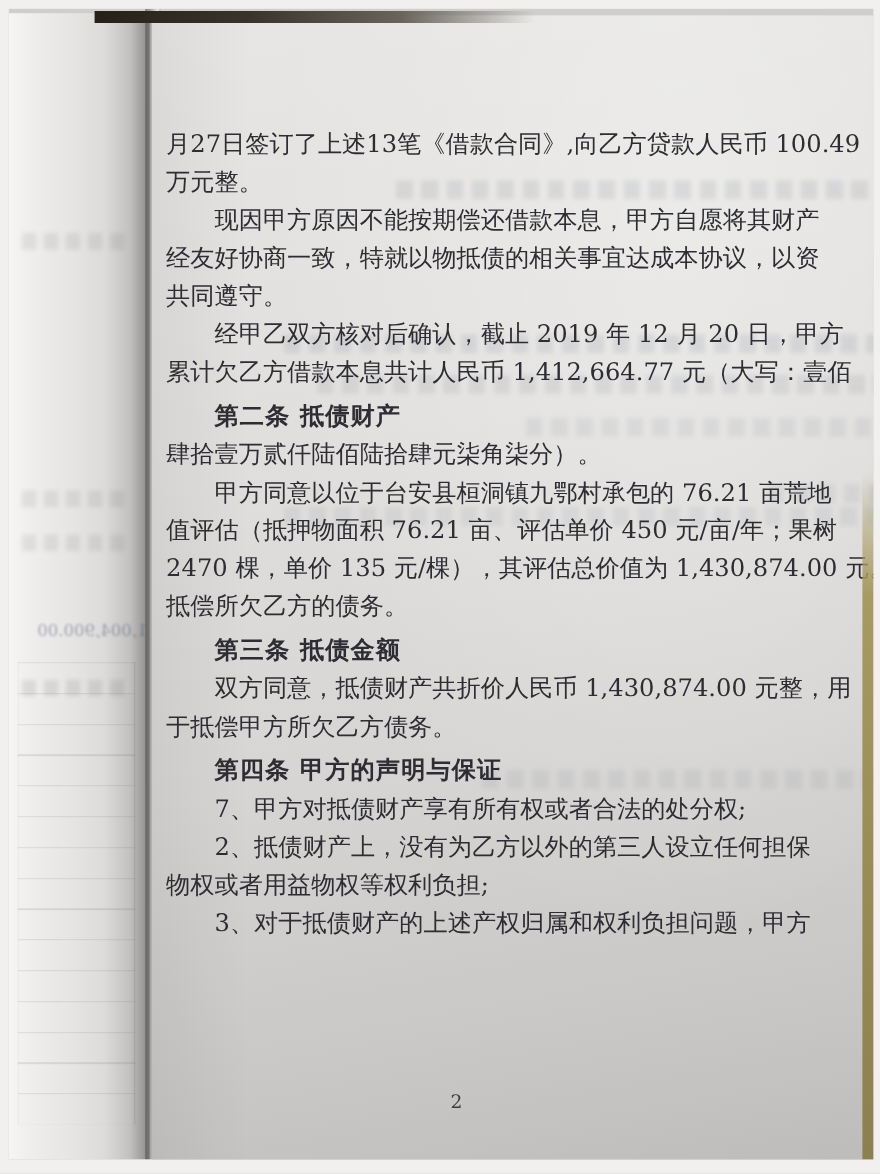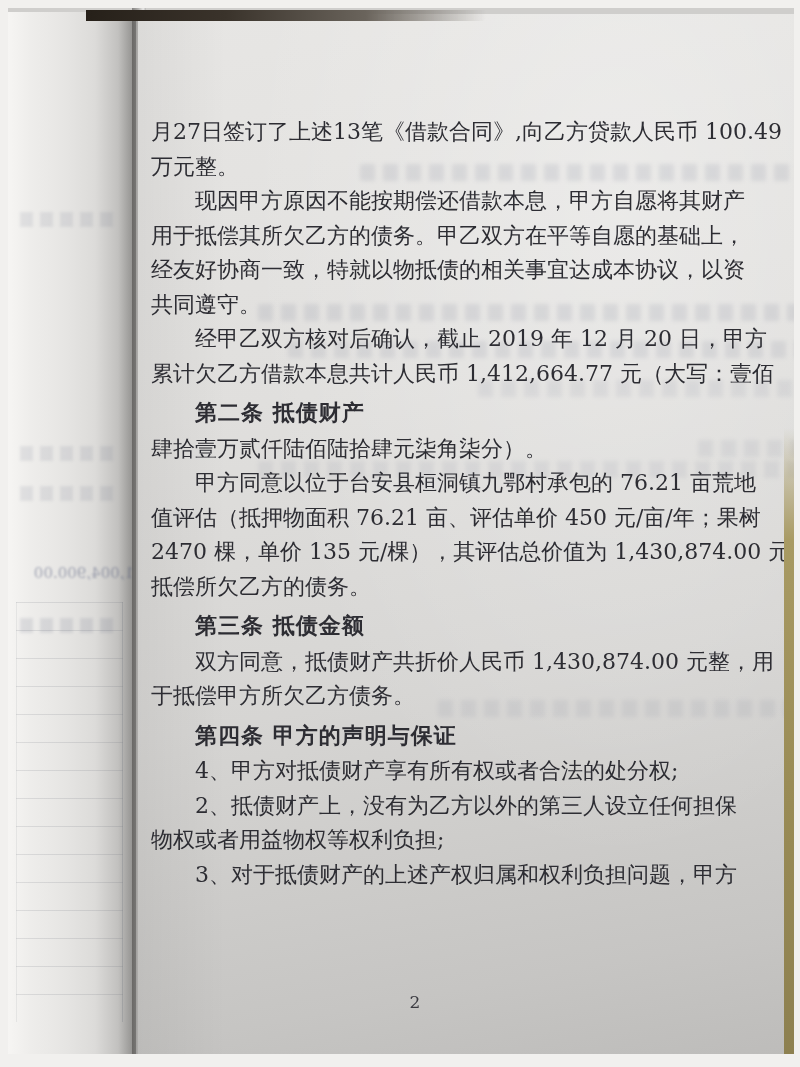--- a/index.html
+++ b/index.html
@@ -118,36 +118,35 @@
     <div class="ghost g3"></div>
     <div class="ghost g4"></div>
     <div class="ghost g5"></div>
     <div class="ghost g6"></div>
     <div class="ghost g7"></div>
 
     <div class="content">
         <div class="line flush">月27日签订了上述13笔《借款合同》,向乙方贷款人民币 100.49</div>
         <div class="line flush">万元整。</div>
         <div class="line indent">现因甲方原因不能按期偿还借款本息，甲方自愿将其财产</div>
-        <div class="line flush">用于抵偿其所欠乙方的债务。甲乙双方在平等自愿的基础上，</div>
         <div class="line flush">经友好协商一致，特就以物抵债的相关事宜达成本协议，以资</div>
         <div class="line flush">共同遵守。</div>
         <div class="line indent">经甲乙双方核对后确认，截止 2019 年 12 月 20 日，甲方</div>
         <div class="line flush">累计欠乙方借款本息共计人民币 1,412,664.77 元（大写：壹佰</div>
         <div class="line heading">第二条 抵债财产</div>
         <div class="line flush">肆拾壹万贰仟陆佰陆拾肆元柒角柒分）。</div>
         <div class="line indent">甲方同意以位于台安县桓洞镇九鄂村承包的 76.21 亩荒地</div>
         <div class="line flush">值评估（抵押物面积 76.21 亩、评估单价 450 元/亩/年；果树</div>
         <div class="line flush">2470 棵，单价 135 元/棵），其评估总价值为 1,430,874.00 元。</div>
         <div class="line flush">抵偿所欠乙方的债务。</div>
         <div class="line heading">第三条  抵债金额</div>
         <div class="line indent">双方同意，抵债财产共折价人民币 1,430,874.00 元整，用</div>
         <div class="line flush">于抵偿甲方所欠乙方债务。</div>
         <div class="line heading">第四条  甲方的声明与保证</div>
-        <div class="line indent">4、甲方对抵债财产享有所有权或者合法的处分权;</div>
+        <div class="line indent">7、甲方对抵债财产享有所有权或者合法的处分权;</div>
         <div class="line indent">2、抵债财产上，没有为乙方以外的第三人设立任何担保</div>
         <div class="line flush">物权或者用益物权等权利负担;</div>
         <div class="line indent">3、对于抵债财产的上述产权归属和权利负担问题，甲方</div>
       </div>
 
     <div class="page-number">2</div>
   </div>
 
   <div class="binding-shadow"></div>
   <div class="cover-edge"></div>

